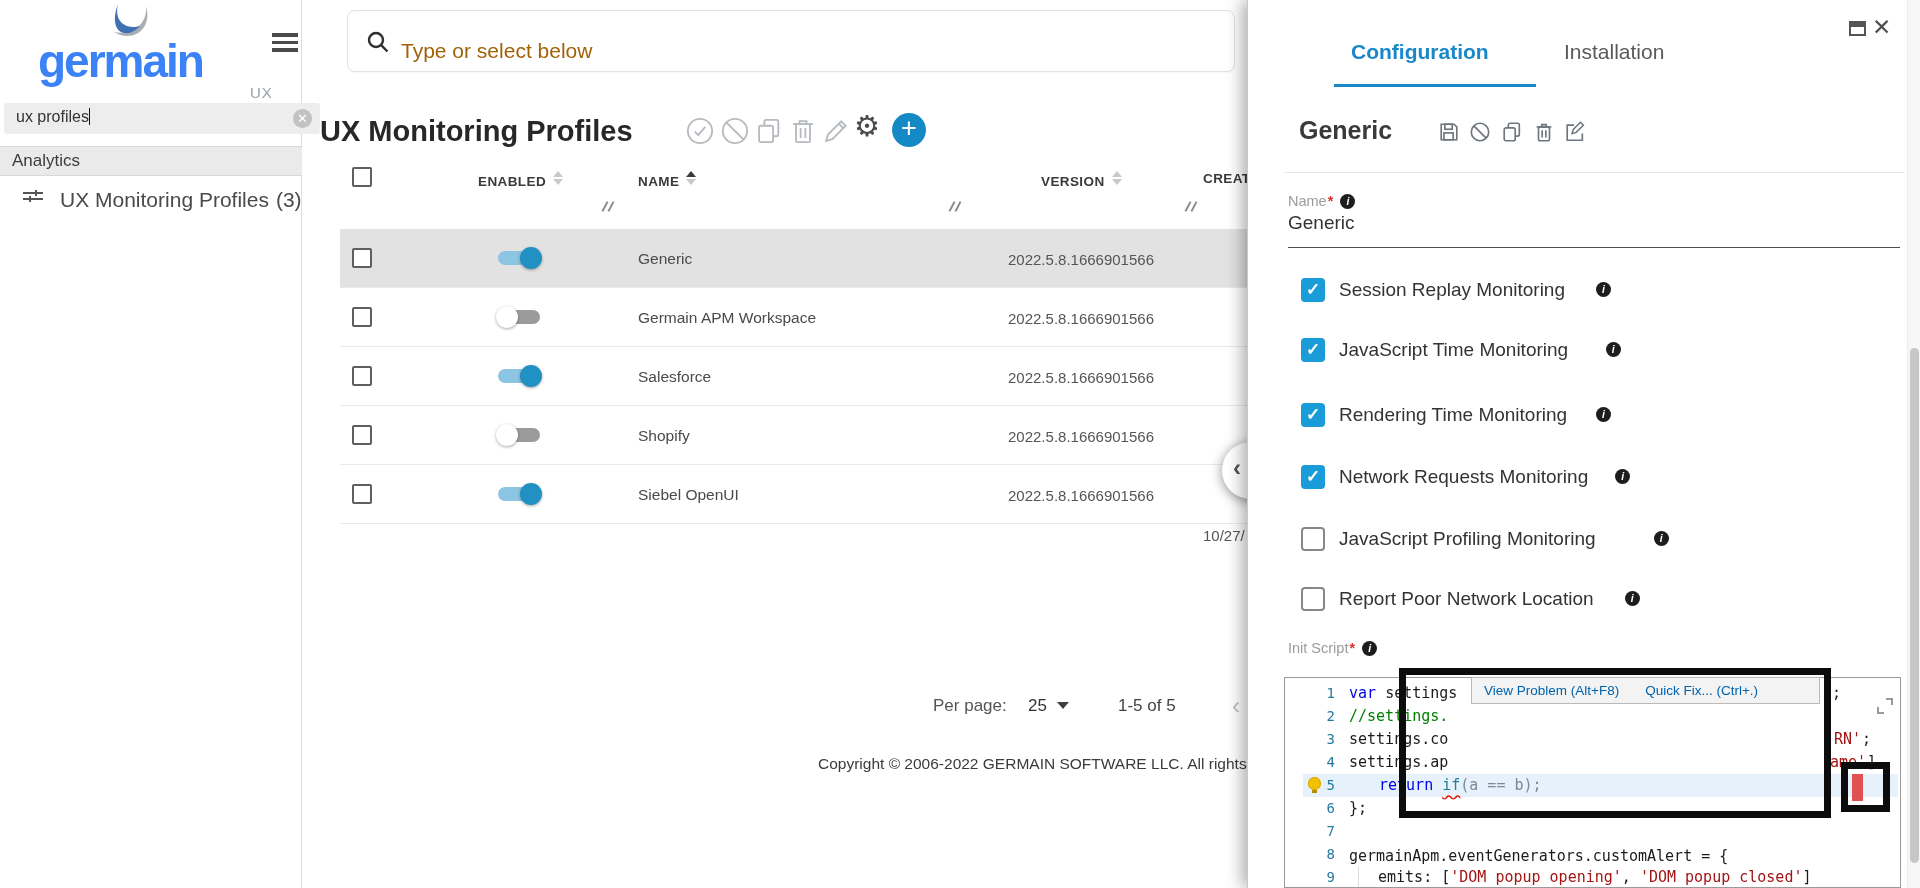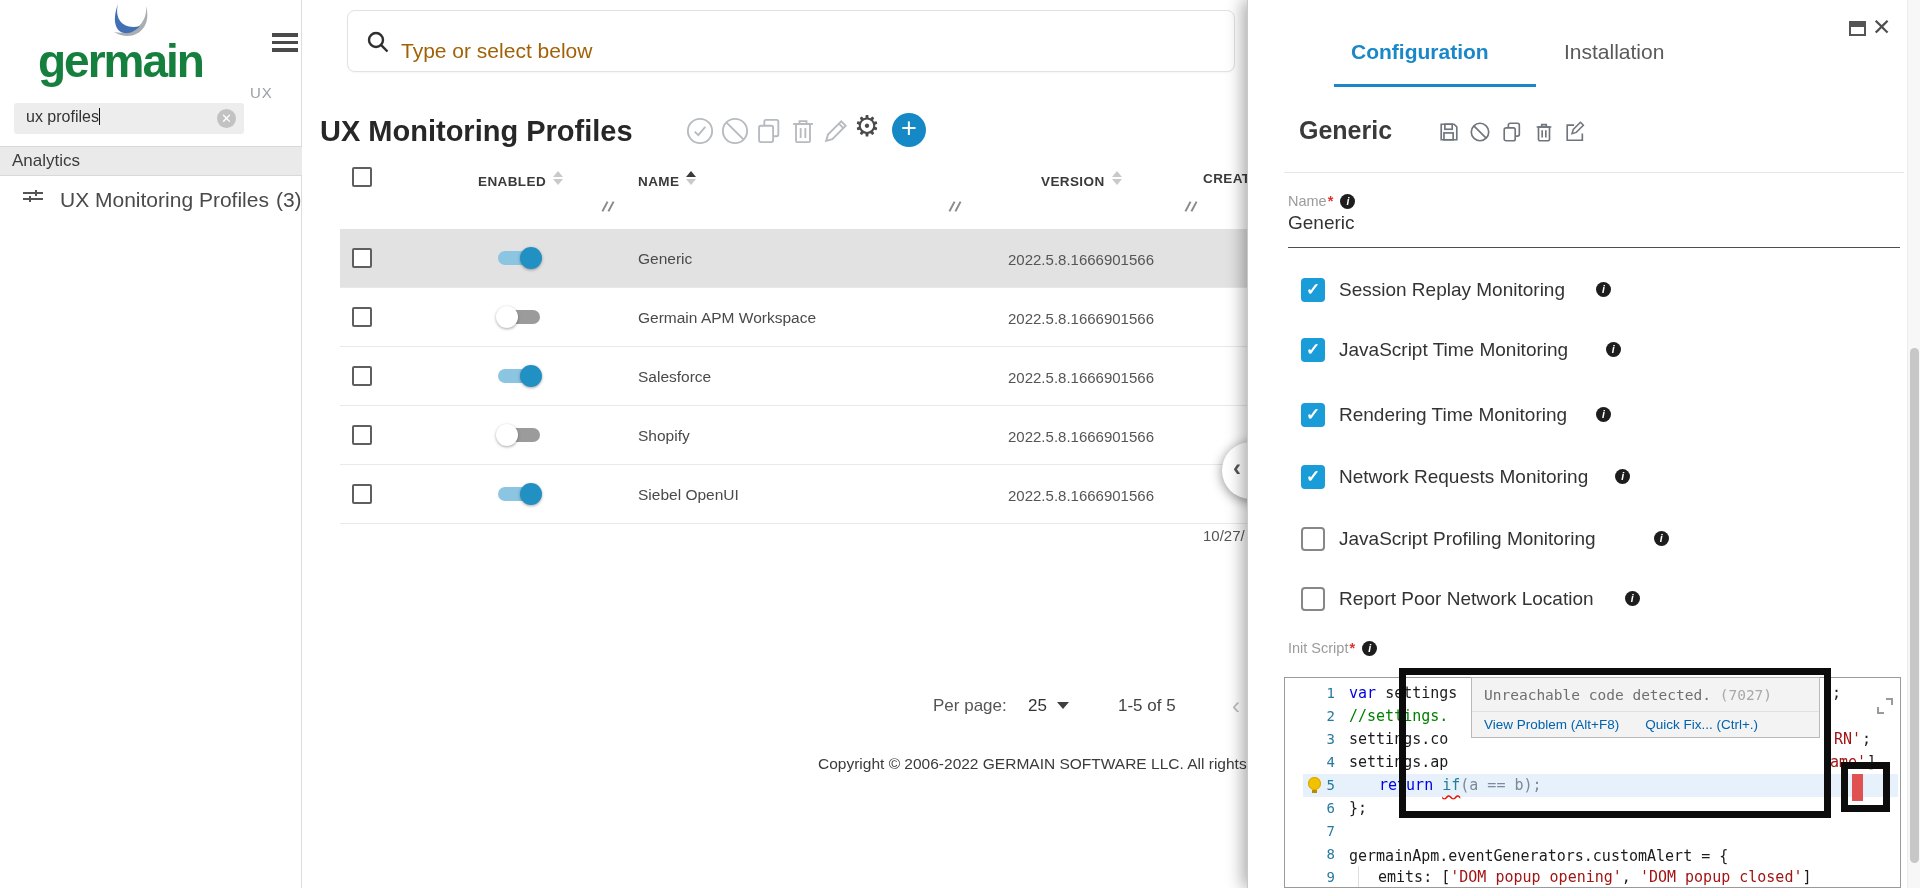--- a/index.html
+++ b/index.html
@@ -5,25 +5,25 @@
   * { margin:0; padding:0; box-sizing:border-box; }
   html,body { width:1920px; height:888px; overflow:hidden; background:#fff;
     font-family:"Liberation Sans", sans-serif; }
   #stage { position:relative; width:1920px; height:888px; background:#fff; overflow:hidden; }
 
   
   #sidebar { position:absolute; left:0; top:0; width:302px; height:888px; background:#fff;
     border-right:1px solid #ddd; z-index:3; }
   #logo-swoosh { position:absolute; left:88px; top:2px; }
   #logo-text { position:absolute; left:38px; top:34px; font-size:46px; font-weight:bold;
-    color:#15803d; letter-spacing:-2px; }
+    color:#3b82f6; letter-spacing:-2px; }
   #logo-sub { position:absolute; left:226px; top:84px; font-size:15px; color:#9aa0a5; letter-spacing:1px;margin-left:24px; }
   #hamburger { position:absolute; left:272px; top:33px; width:26px; height:20px; cursor:pointer; }
   #hamburger span { display:block; width:26px; height:3.5px; background:#4a4a4a; margin-bottom:4px; }
-  #side-search { position:absolute; left:14px; top:103px; width:230px; height:31px;
+  #side-search { position:absolute; left:4px; top:103px; width:316px; height:31px;
     background:#ededed; border-radius:3px; }
   #side-search-text { position:absolute; left:12px; top:5px; font-size:16px; color:#333; }
   .caret { display:inline-block; width:1px; height:17px; background:#111; vertical-align:-3px; }
   #side-search-clear { position:absolute; right:8px; top:6px; width:19px; height:19px; border-radius:50%;
     background:#c2c2c2; color:#fff; font-size:13px; line-height:19px; text-align:center; }
   #side-section { position:absolute; left:0; top:146px; width:302px; height:30px; background:#eaeaea;
     border-top:1px solid #d9d9d9; border-bottom:1px solid #d9d9d9; }
   #side-section span { position:absolute; left:12px; top:4px; font-size:17px; color:#3c3c3c; }
   #side-item { position:absolute; left:0; top:178px; width:302px; height:38px; cursor:pointer; }
   #side-item .lbl { position:absolute; left:60px; top:10px; font-size:21px; color:#4a4a4a; }
@@ -430,21 +430,20 @@
       <div id="indent-guide"></div>
       <div id="expand-icon">
           <i></i>
           <i></i>
         </div>
       <div id="ruler-error"></div>
     </div>
 
     <div id="hover-tooltip">
       <div id="tt-messages">
-          <div class="tt-msg"><span>Unreachable code detected. </span><span class="code">(7027)</span></div>
         </div>
       <div id="tt-actions"><span>View Problem (Alt+F8)</span><span>Quick Fix... (Ctrl+.)</span></div>
     </div>
 
     <div id="anno-a" class="anno-box"></div>
     <div id="anno-b" class="anno-box"></div>
 
     <div id="pscroll">
       <div id="pscroll-thumb"></div>
     </div>

